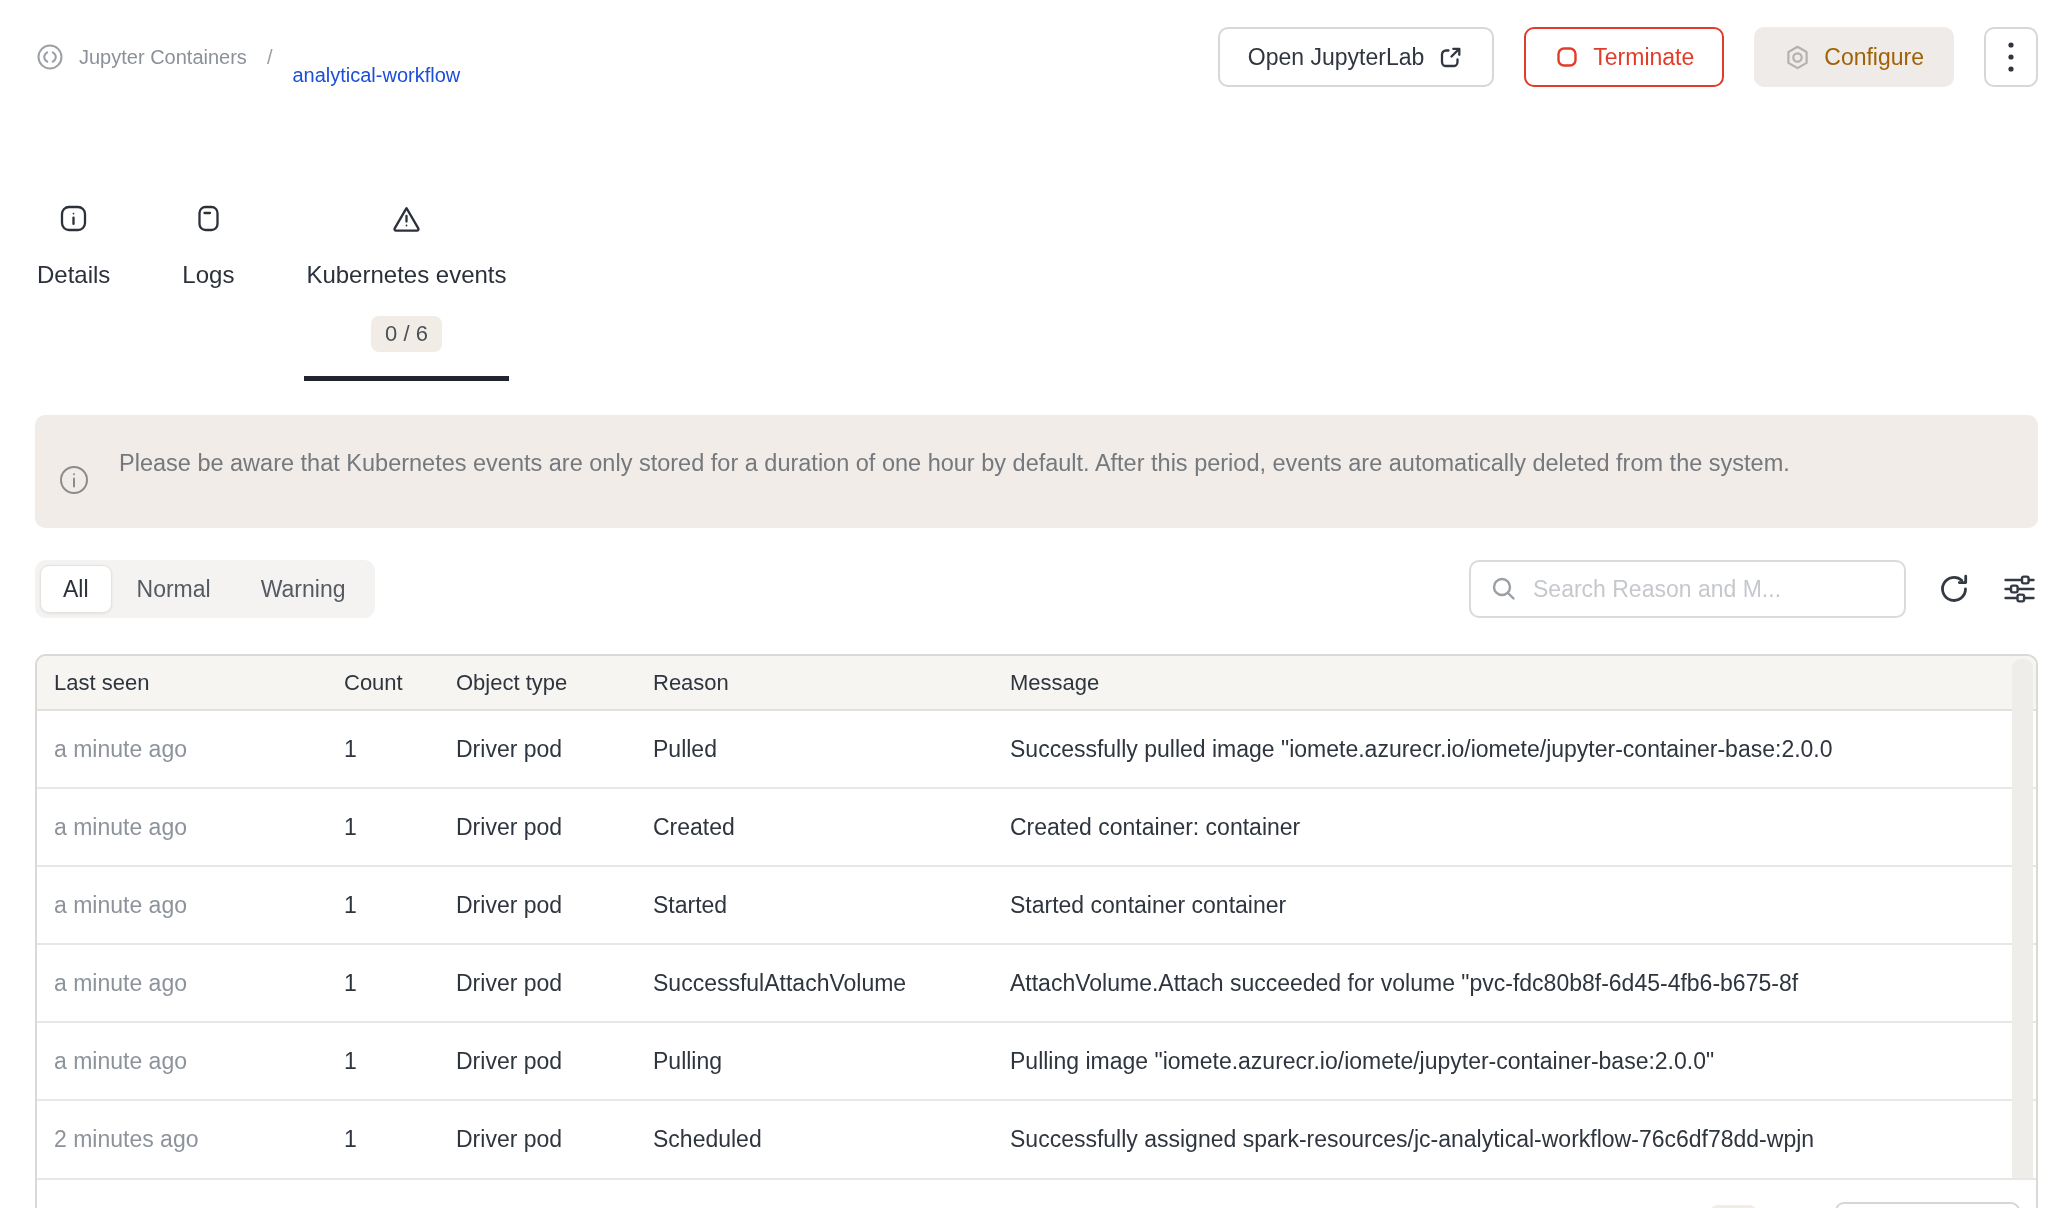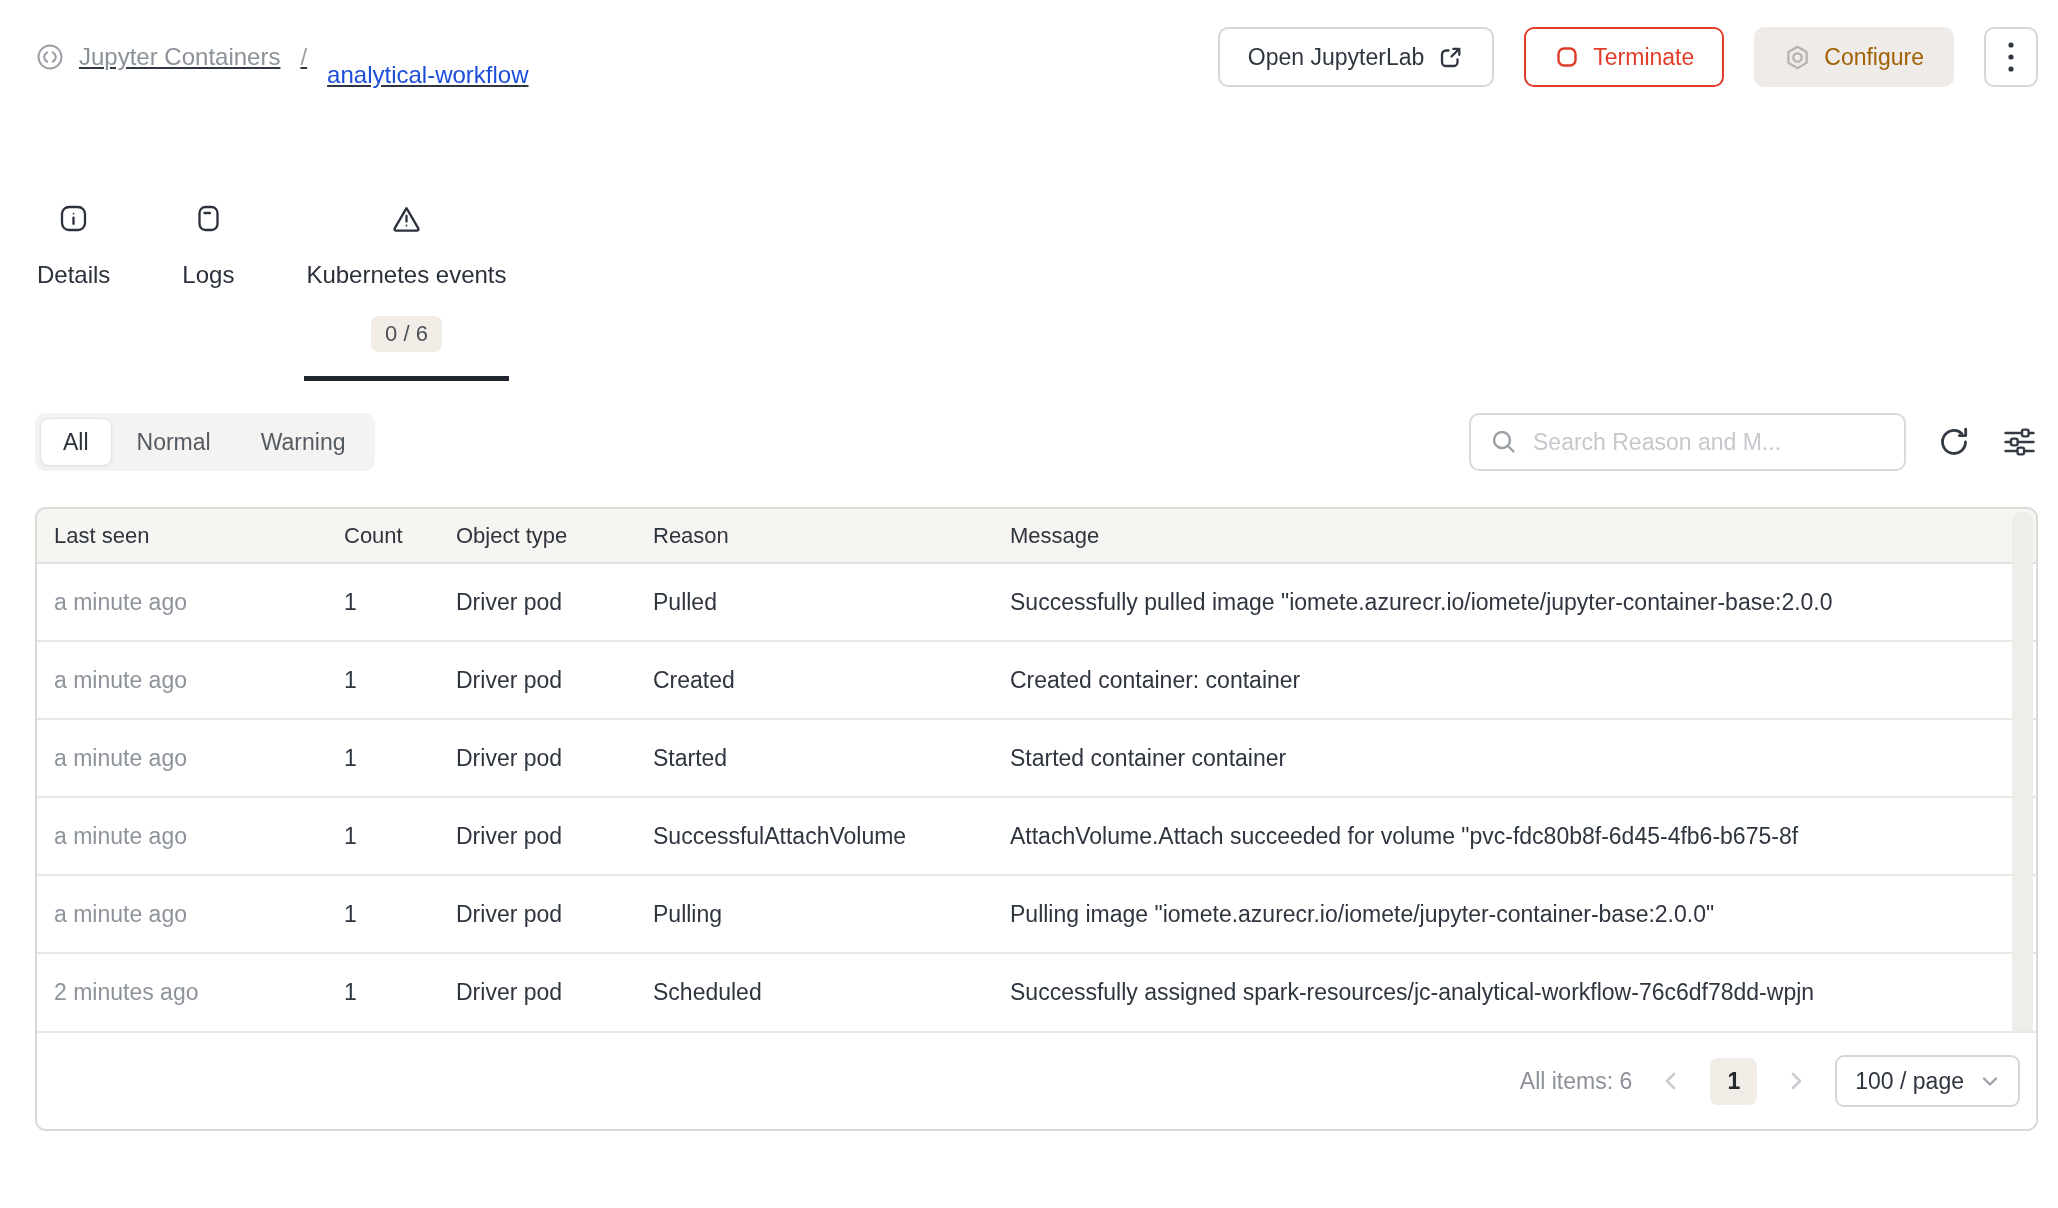--- a/index.html
+++ b/index.html
@@ -2,21 +2,21 @@
 <html><head>
 <meta charset="utf-8">
 <style>
   * { box-sizing: border-box; margin: 0; padding: 0; }
   html,body { width:2058px; height:1208px; background:#ffffff; overflow:hidden;
     font-family:"Liberation Sans", sans-serif; color:#303640; }
   .page { width:2058px; height:1208px; padding:0 20px 0 35px; position:relative; }
 
   
   .topbar { display:flex; align-items:center; justify-content:space-between; padding-top:27px; height:87px; }
-  .breadcrumb { display:flex; align-items:center; gap:14px; font-size:24px;text-decoration:underline; }
+  .breadcrumb { display:flex; align-items:center; gap:14px; font-size:20px; }
   .crumb-root { color:#8b9199; font-weight:400; }
   .crumb-sep  { color:#9aa0a6; margin:0 6px; font-weight:300; }
   .crumb-cur  { color:#1d4ed8; font-weight:500;margin-top:36px; }
   .actions { display:flex; align-items:center; gap:30px; }
   .btn { display:flex; align-items:center; gap:13px; height:60px; padding:0 28px;
     border:2px solid #d9d7d4; border-radius:10px; background:#fff; font-size:23px;
     font-weight:500; color:#2f3640; cursor:pointer; }
   .btn.danger { border-color:#e13c2a; color:#e13c2a; }
   .btn.disabled { background:#eeebe8; border-color:#eeebe8; color:#a16207; cursor:default; }
   .btn.kebab { width:54px; padding:0; justify-content:center; }
@@ -170,20 +170,28 @@
             <circle cx="16.5" cy="22.5" r="0.9" fill="#2b313b" stroke="none"></circle>
           </svg>
         </span>
         <span>Kubernetes events</span>
         <span class="tab-badge">0 / 6</span>
       </div>
     </div>
     <div class="tabs-line"></div>
   </div>
 
+  <div class="banner">
+    <svg width="34" height="34" viewBox="0 0 34 34" fill="none" stroke="#8a8d90" stroke-width="2" stroke-linecap="round">
+      <circle cx="17" cy="17" r="13"></circle>
+      <circle cx="17" cy="11.2" r="1" fill="#8a8d90" stroke="none"></circle>
+      <path d="M17 15.5v8"></path>
+    </svg>
+    <div class="banner-text">Please be aware that Kubernetes events are only stored for a duration of one hour by default. After this period, events are automatically deleted from the system.</div>
+  </div>
 
   <div class="filter-row">
     <div class="segmented">
       <div class="seg-item selected">All</div>
       <div class="seg-item">Normal</div>
       <div class="seg-item">Warning</div>
     </div>
 
     <div class="search-tools">
       <div class="search-box">

